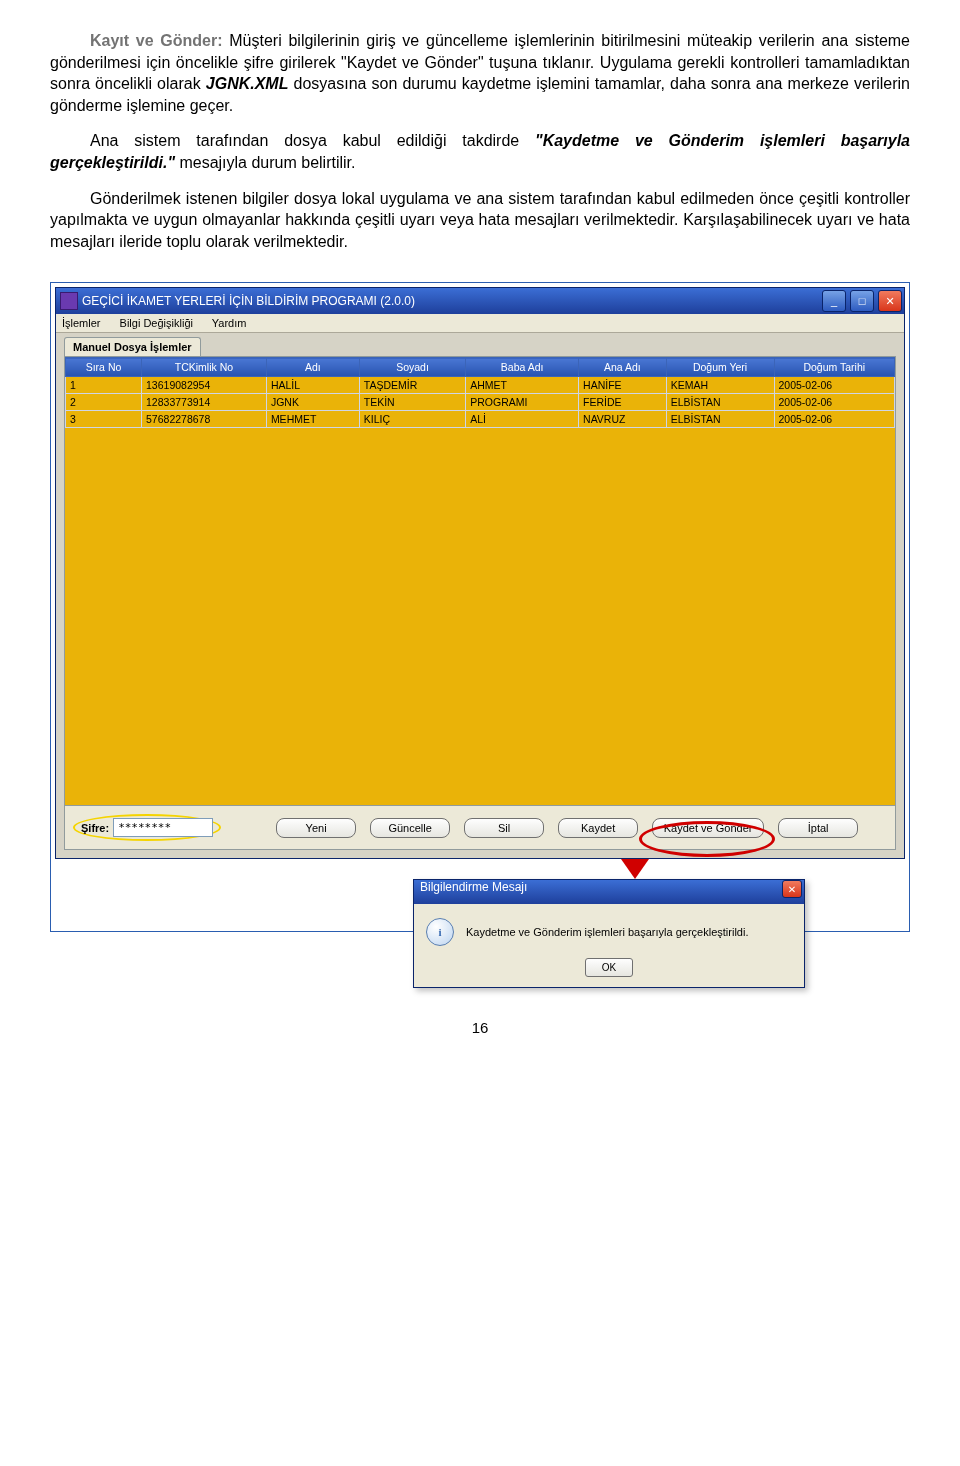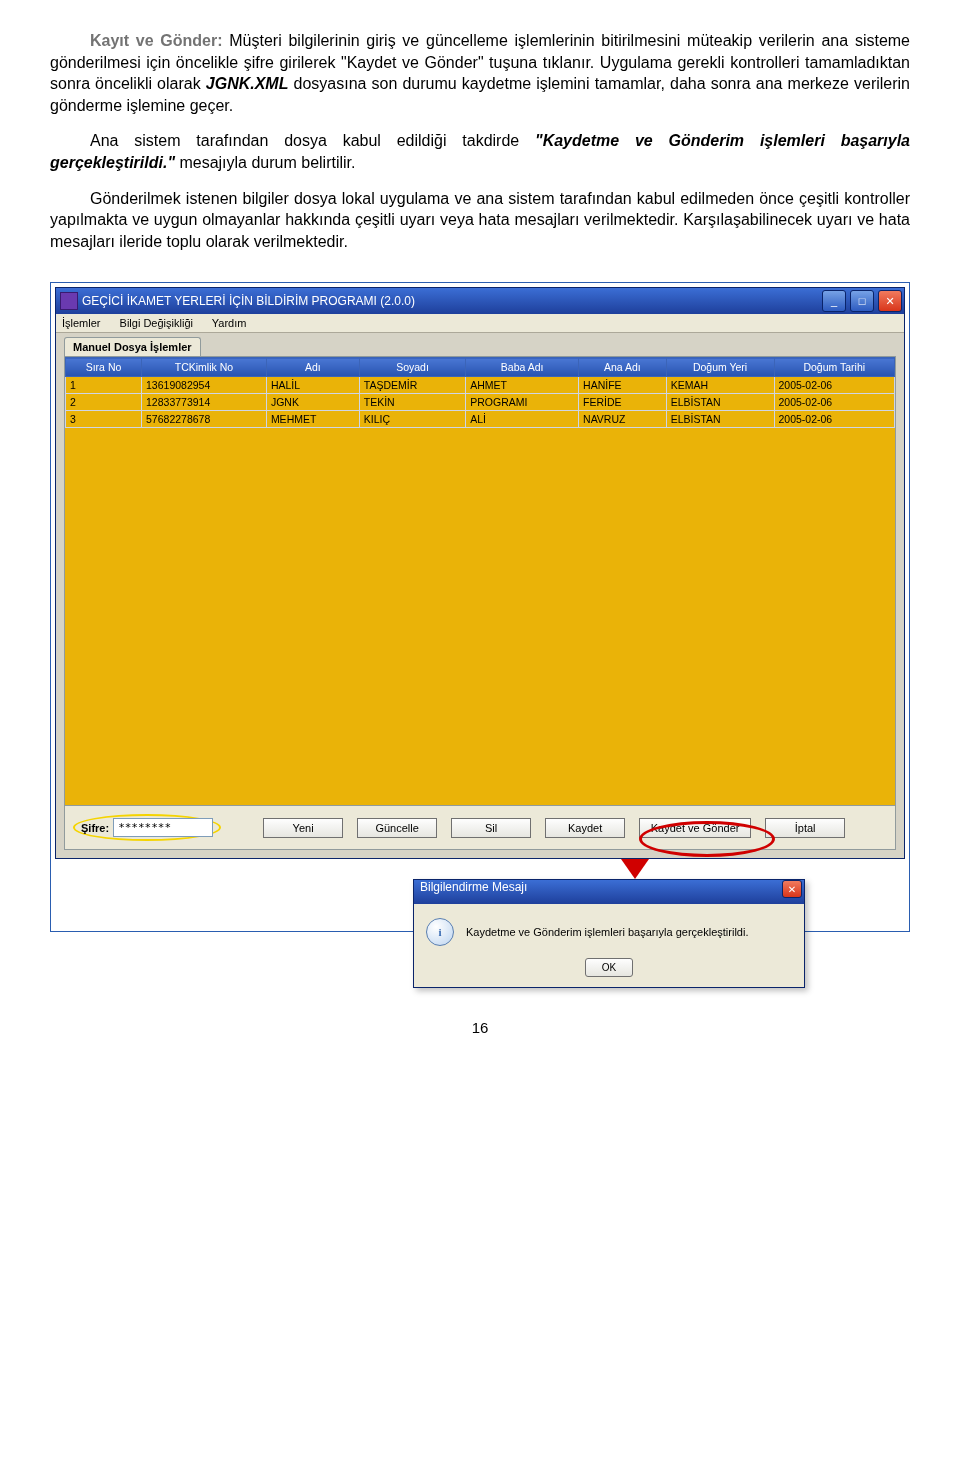--- a/index.html
+++ b/index.html
@@ -103,42 +103,42 @@
   }
   table.grid td {
     padding: 2px 4px;
     border: 1px solid #cfd5e5;
     white-space: nowrap;
   }
   .bottom-bar {
     background: #ece9d8;
     border-top: 1px solid #919b9c;
     padding: 8px;
-    display: flex; align-items: center; gap: 12px;
+    display: flex; align-items: center; gap: 25px;
   }
   .sifre-lbl { font-size: 11px; font-weight: bold; }
   .sifre-field {
     border: 1px solid #7f9db9;
     font-size: 11px; padding: 2px 4px;
     width: 90px; font-family: monospace;
   }
   .ellipse-yellow {
     border: 2px solid #f5d400;
     border-radius: 50%;
     padding: 2px 6px;
     display: inline-flex; align-items: center; gap: 4px;
   }
   .btns { display: flex; gap: 14px; margin-left: 30px; }
   .wbtn {
     border: 1px solid #707070;
     background: linear-gradient(#fefefe,#e6e6e0);
     font-size: 11px;
     padding: 3px 0;
     text-align: center;
-    border-radius: 0;
+    border-radius: 8px;
     min-width: 78px;
   }
   .ellipse-red {
     position: absolute;
     border: 3px solid #d00000;
     border-radius: 50%;
     pointer-events: none;
   }
   .arrow-down {
     position: absolute;

